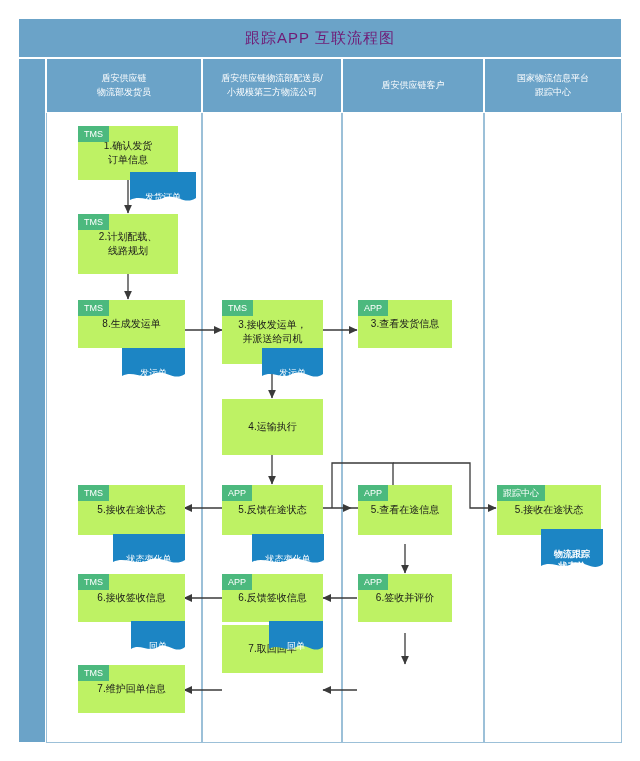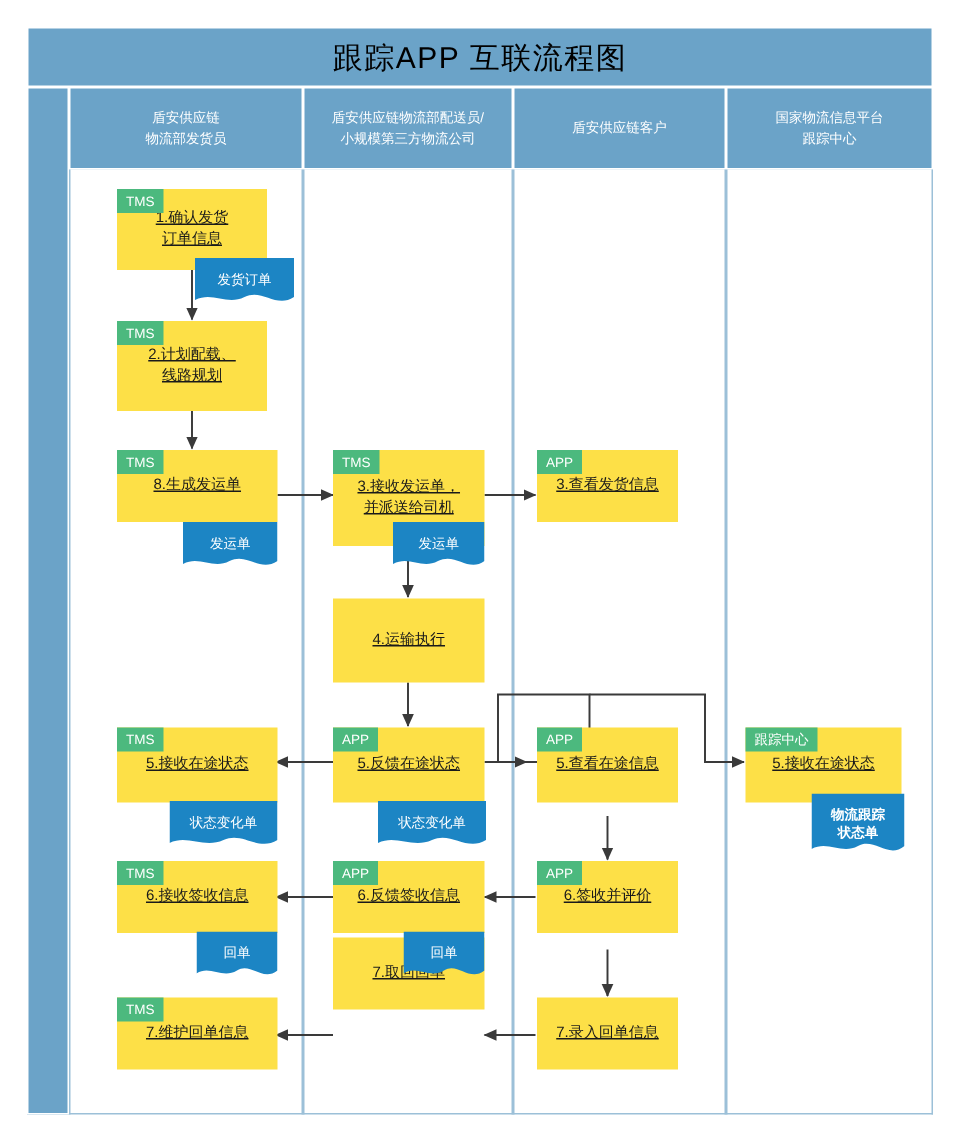--- a/index.html
+++ b/index.html
@@ -3,47 +3,47 @@
 <meta charset="utf-8">
 <style>
   html,body{margin:0;padding:0;background:#ffffff;}
   body{width:640px;height:761px;font-family:"Liberation Sans","DejaVu Sans",sans-serif;}
   #canvas{position:relative;width:640px;height:761px;overflow:hidden;background:#fff;}
 
   
   .title-bar{position:absolute;left:18px;top:18px;width:604px;height:40px;
     background:#6ba3c8;border:1px solid #ffffff;box-sizing:border-box;
     display:flex;align-items:center;justify-content:center;}
-  .title-bar .t{color:#000000;font-size:20px;letter-spacing:1px;}
+  .title-bar .t{color:#701a75;font-size:15px;letter-spacing:1px;}
 
   .lane-head{position:absolute;background:#6ba3c8;border:1px solid #ffffff;
     box-sizing:border-box;display:flex;align-items:center;justify-content:center;
     text-align:center;color:#ffffff;font-size:9px;line-height:1.5;}
   .lane-left{position:absolute;left:18px;top:58px;width:28px;height:685px;
     background:#6ba3c8;border:1px solid #ffffff;box-sizing:border-box;}
 
   .lane-body{position:absolute;top:113px;height:630px;background:#ffffff;
     border-left:1px solid #9cc0d8;border-right:1px solid #9cc0d8;
     border-bottom:1px solid #9cc0d8;box-sizing:border-box;}
 
   
-  .node{position:absolute;background:#fde047;box-sizing:border-box;
+  .node{position:absolute;background:#bef264;box-sizing:border-box;
     display:flex;align-items:center;justify-content:center;text-align:center;
     color:#1a1a1a;font-size:10px;line-height:1.45;z-index:4;}
-  .node .lbl{padding:0 4px;position:relative;z-index:2;text-decoration:underline;}
+  .node .lbl{padding:0 4px;position:relative;z-index:2;}
   .badge{position:absolute;left:0;top:0;background:#4cb97e;color:#ffffff;
     font-size:9px;line-height:16px;height:16px;padding:0 6px;z-index:3;
     white-space:nowrap;}
 
   
   .doc{position:absolute;z-index:6;}
   .doc svg{display:block;}
   .doc .dt{position:absolute;left:0;top:0;width:100%;height:100%;
     display:flex;align-items:flex-start;justify-content:center;
-    color:#ffffff;font-size:9px;line-height:1.35;padding-top:8px;
+    color:#ffffff;font-size:9px;line-height:1.35;padding-top:19px;
     box-sizing:border-box;text-align:center;pointer-events:none;}
 
   
   .conn{position:absolute;left:0;top:0;width:640px;height:761px;z-index:2;
     pointer-events:none;}
 </style>
 </head>
 <body>
 
 <div id="canvas">
@@ -198,23 +198,20 @@
 
   <div class="node" style="left:78px;top:665px;width:107px;height:48px;">
     <span class="badge">TMS</span>
     <span class="lbl">7.维护回单信息</span>
   </div>
 
   <div class="node" style="left:222px;top:625px;width:101px;height:48px;text-align:center;">
     <span class="lbl">7.取回回单</span>
   </div>
 
-  <div class="node" style="left:358px;top:665px;width:94px;height:48px;">
-    <span class="lbl">7.录入回单信息</span>
-  </div>
 
   <div class="doc" style="left:130px;top:172px;width:66px;height:34px;">
     <svg width="66" height="34" viewBox="0 0 66 34">
       <path d="M0,0 H66 V26 C54,34 45,20 33,26 C21,32 12,22 0,28 Z" fill="#1c85c4"></path>
     </svg>
     <span class="dt">
       <span><span>发货订单</span></span>
     </span>
   </div>
 

